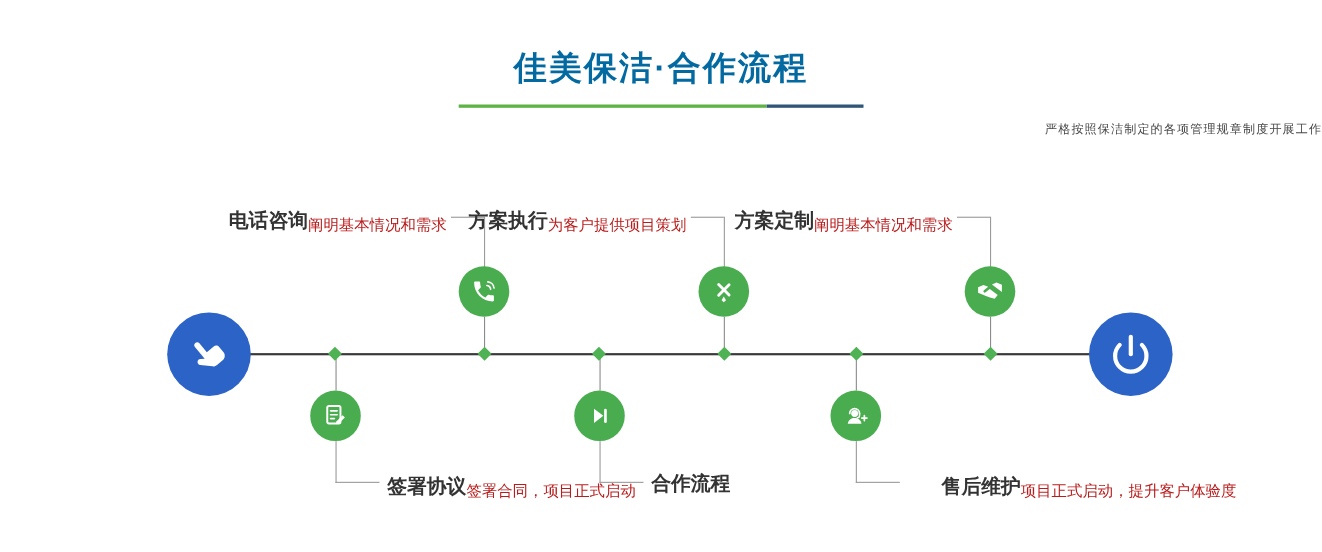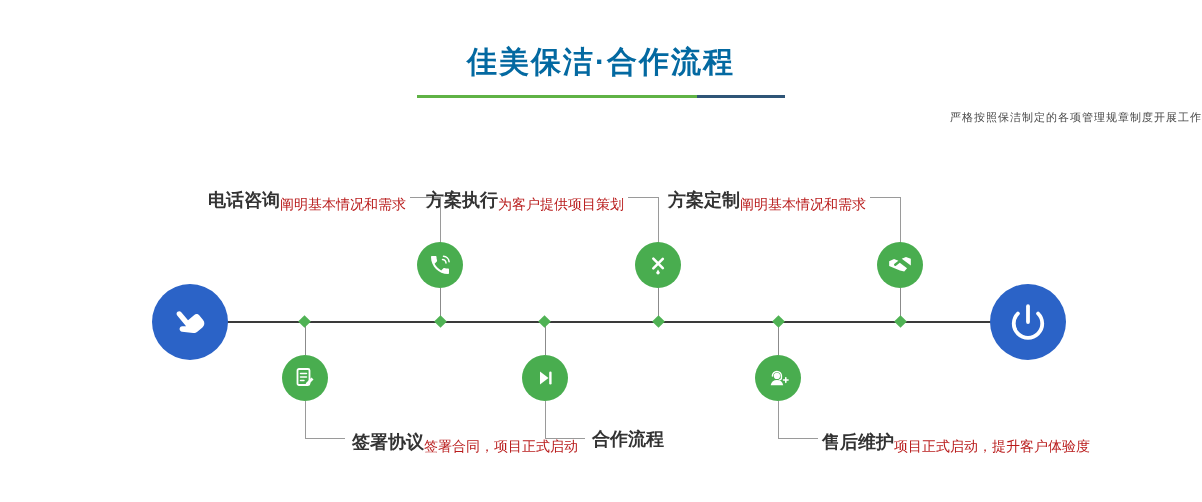--- a/index.html
+++ b/index.html
@@ -49,21 +49,21 @@
   .ht0{left:410px}.ht1{left:628px}.ht2{left:870px}
   .vt0{left:440px}.vt1{left:658px}.vt2{left:900px}
   .vb{top:401px;height:38px} .hb{top:438px;width:40px}
   .vb0{left:305px}.vb1{left:545px}.vb2{left:778px}
   .hb0{left:305px}.hb1{left:545px}.hb2{left:778px}
   
   .txt { position:absolute; display:flex; white-space:nowrap; }
   .txt-top { align-items:center; top:186px; }
   .txt-bot { align-items:center; top:428px; }
   .tt0{right:796px}.tt1{right:578px}.tt2{right:336px}
-  .tb0{left:352px}.tb1{left:592px}.tb2{left:822px}
+  .tb0{left:352px}.tb1{left:592px}.tb2{left:856px}
   .step-label { font-size:18px; font-weight:bold; color:#333333; line-height:22px; }
   .step-desc  { font-size:14px; color:#b91c1c; margin-top:9px; line-height:18px; }
 </style>
 </head>
 <body>
 
 <div class="canvas">
 
   <h1 class="title">佳美保洁·合作流程</h1>
   <div class="divider">

